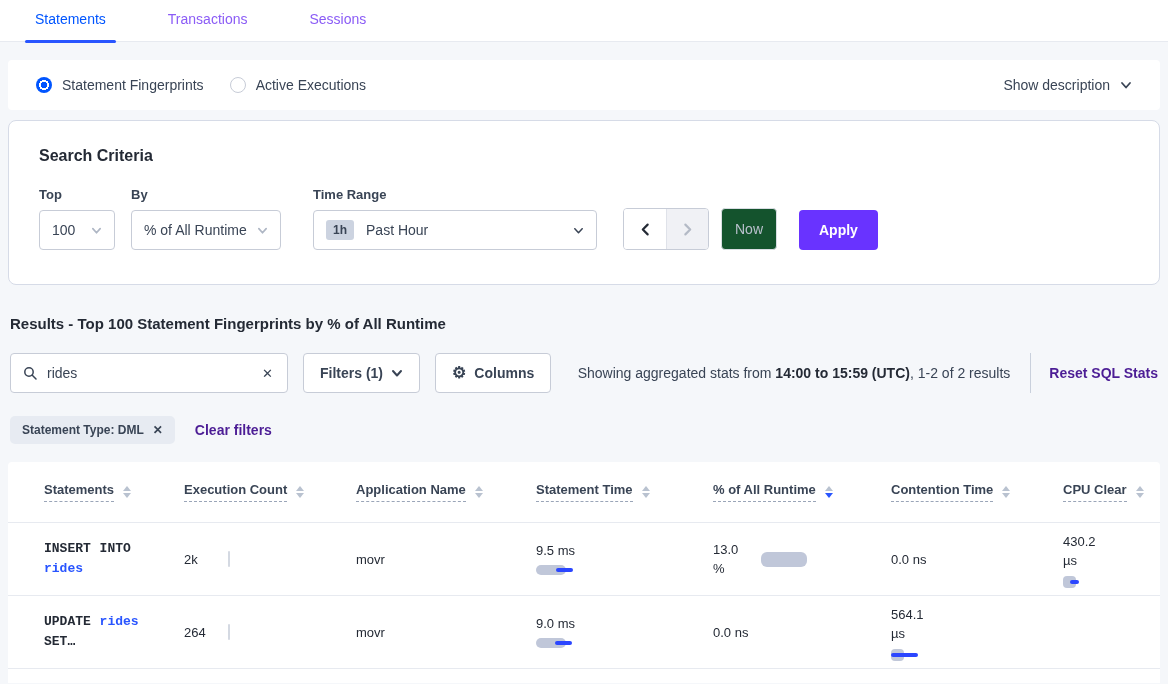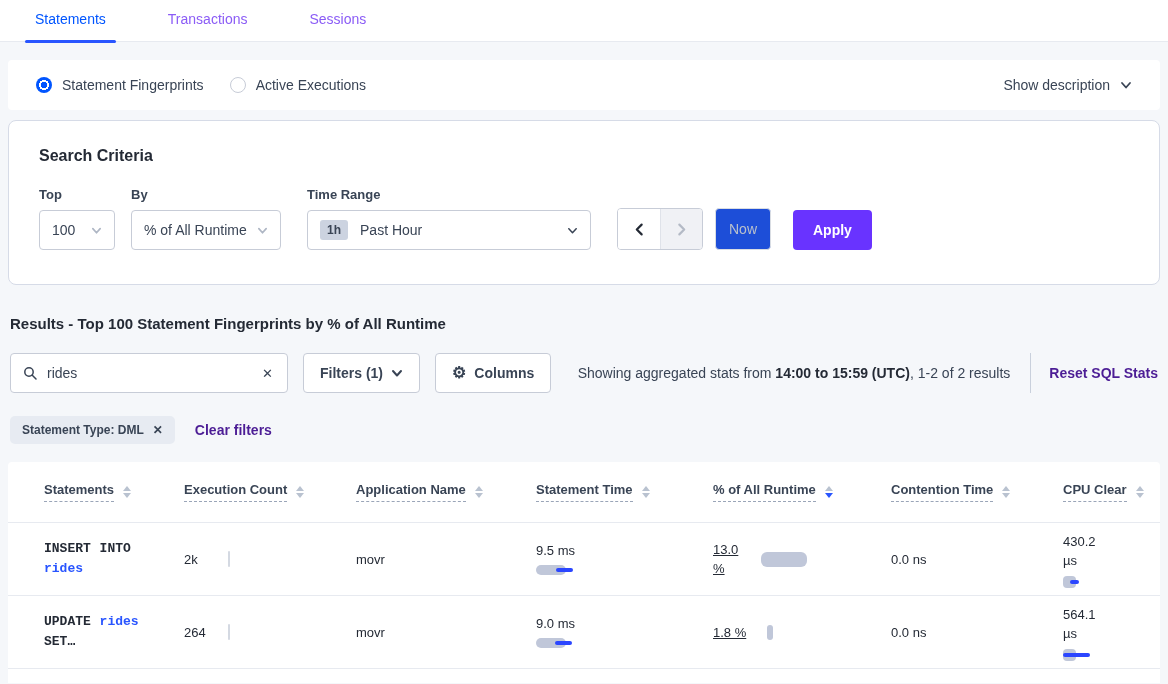--- a/index.html
+++ b/index.html
@@ -32,21 +32,21 @@
   .field-label { font-size:13px; font-weight:bold; color:#394455; margin-bottom:8px; }
   .select { height:40px; background:#fff; border:1px solid #c7ccd7; border-radius:4px; display:flex; align-items:center; padding:0 12px; font-size:14px; color:#394455; cursor:pointer; }
   .select .sel-chev { margin-left:auto; width:11px; height:11px; }
   .w-top { width:76px; }
   .w-by { width:150px; }
   .w-time { width:284px; }
   .badge-1h { background:#ccd3e0; color:#394455; font-size:12px; font-weight:bold; border-radius:3px; padding:3px 7px; margin-right:12px; }
   .arrow-group { display:flex; border:1px solid #c7ccd7; border-radius:4px; overflow:hidden; margin:0 12px 0 10px; height:42px; }
   .arrow-btn { width:42px; height:100%; display:flex; align-items:center; justify-content:center; background:#fff; cursor:pointer; }
   .arrow-btn.disabled { background:#f0f1f5; cursor:default; border-left:1px solid #dfe2e9; }
-  .btn-now { height:42px; width:56px; background:#1d4ed8; border:1px solid #d9dde3; border-radius:4px; color:#b9c0cc; font-size:14px; display:flex; align-items:center; justify-content:center; margin-right:22px; }
+  .btn-now { height:42px; width:56px; background:#14532d; border:1px solid #d9dde3; border-radius:4px; color:#b9c0cc; font-size:14px; display:flex; align-items:center; justify-content:center; margin-right:22px; }
   .btn-apply { height:40px; padding:0 20px; background:#6933ff; border:none; border-radius:4px; color:#fff; font-size:14px; font-weight:bold; cursor:pointer; }
 
   
   .results-heading { font-size:15px; font-weight:bold; color:#242a35; margin:30px 10px 0 10px; }
   .toolbar { display:flex; align-items:center; margin:20px 10px 0 10px; height:42px; }
   .search-box { width:278px; height:40px; background:#fff; border:1px solid #c7ccd7; border-radius:4px; display:flex; align-items:center; padding:0 12px; }
   .search-box input { border:none; outline:none; flex:1; font-size:14px; color:#394455; font-family:"Liberation Sans",sans-serif; background:transparent; margin-left:10px; }
   .clear-x { color:#394455; font-size:13px; cursor:pointer; padding:0 2px; }
   .btn-light { height:40px; background:#fff; border:1px solid #c7ccd7; border-radius:4px; display:flex; align-items:center; padding:0 16px; font-size:14px; font-weight:bold; color:#394455; margin-left:15px; cursor:pointer; }
   .btn-light .chev { margin-left:8px; }
@@ -76,21 +76,21 @@
   .sql { font-family:"Liberation Mono","DejaVu Sans Mono",monospace; font-size:13px; line-height:20px; width:122px; white-space:normal; word-spacing:1px; }
   .sql .kw { color:#242a35; font-weight:bold; }
   .sql a { color:#2955ff; text-decoration:none; font-weight:bold; cursor:pointer; }
   .exec { display:flex; align-items:center; }
   .exec .num { width:44px; }
   .exec .mini-vbar { width:2px; height:16px; background:#d4d9e2; border-radius:1px; }
   .stmt-time .val { margin-bottom:6px; }
   .hbar-wrap { position:relative; height:12px; }
   .hbar { position:absolute; top:1px; left:0; height:10px; background:#c0c7d9; border-radius:5px; }
   .hdash { position:absolute; top:4px; height:4px; background:#2b46ff; border-radius:2px; }
-  .pct-cell { display:flex; align-items:center; gap:10px;text-decoration:underline; }
+  .pct-cell { display:flex; align-items:center; gap:10px; }
   .pct-text { width:38px; line-height:19px; }
   .pct-bar { background:#c0c7d9; border-radius:6px; }
   .cpu-cell .cpu-text { width:46px; line-height:19px; margin-bottom:5px; }
 </style>
 </head>
 <body>
 
 <div class="tabbar">
   <div class="tab active">Statements</div>
   <div class="tab">Transactions</div>
@@ -128,21 +128,21 @@
     </div>
     <div class="field">
       <div class="field-label">By</div>
       <div class="select w-by">
         <span>% of All Runtime</span>
         <svg class="sel-chev" viewBox="0 0 12 12">
             <polyline points="2,4 6,8.5 10,4" fill="none" stroke="#aeb6c4" stroke-width="1.8" stroke-linecap="round" stroke-linejoin="round"></polyline>
           </svg>
       </div>
     </div>
-    <div class="field" style="margin-left:10px;">
+    <div class="field" style="margin-left:16px;">
       <div class="field-label">Time Range</div>
       <div class="select w-time">
         <span class="badge-1h">1h</span>
         <span>Past Hour</span>
         <svg class="sel-chev" viewBox="0 0 12 12">
             <polyline points="2,4 6,8.5 10,4" fill="none" stroke="#394455" stroke-width="1.6" stroke-linecap="round" stroke-linejoin="round"></polyline>
           </svg>
       </div>
     </div>
     <div class="arrow-group">
@@ -289,24 +289,20 @@
       <span class="mini-vbar"></span>
     </div>
     <div class="cell">movr</div>
     <div class="cell stmt-time">
       <div class="val">9.0 ms</div>
       <div class="hbar-wrap" style="width:44px;">
         <span class="hbar" style="width:30px;"></span>
           <span class="hdash" style="left:19px;width:17px;"></span>
       </div>
     </div>
-    <div class="cell pct-cell">
-      <span class="pct-text" style="width:44px;">1.8 %</span>
-      <span class="pct-bar" style="width:6px;height:15px;border-radius:3px;"></span>
-    </div>
     <div class="cell">0.0 ns</div>
     <div class="cell cpu-cell">
       <div class="cpu-text">564.1 µs</div>
       <div class="hbar-wrap" style="width:30px;">
         <span class="hbar" style="width:13px;height:12px;border-radius:4px;"></span>
           <span class="hdash" style="left:0;width:27px;top:5px;"></span>
       </div>
     </div>
   </div>
 

